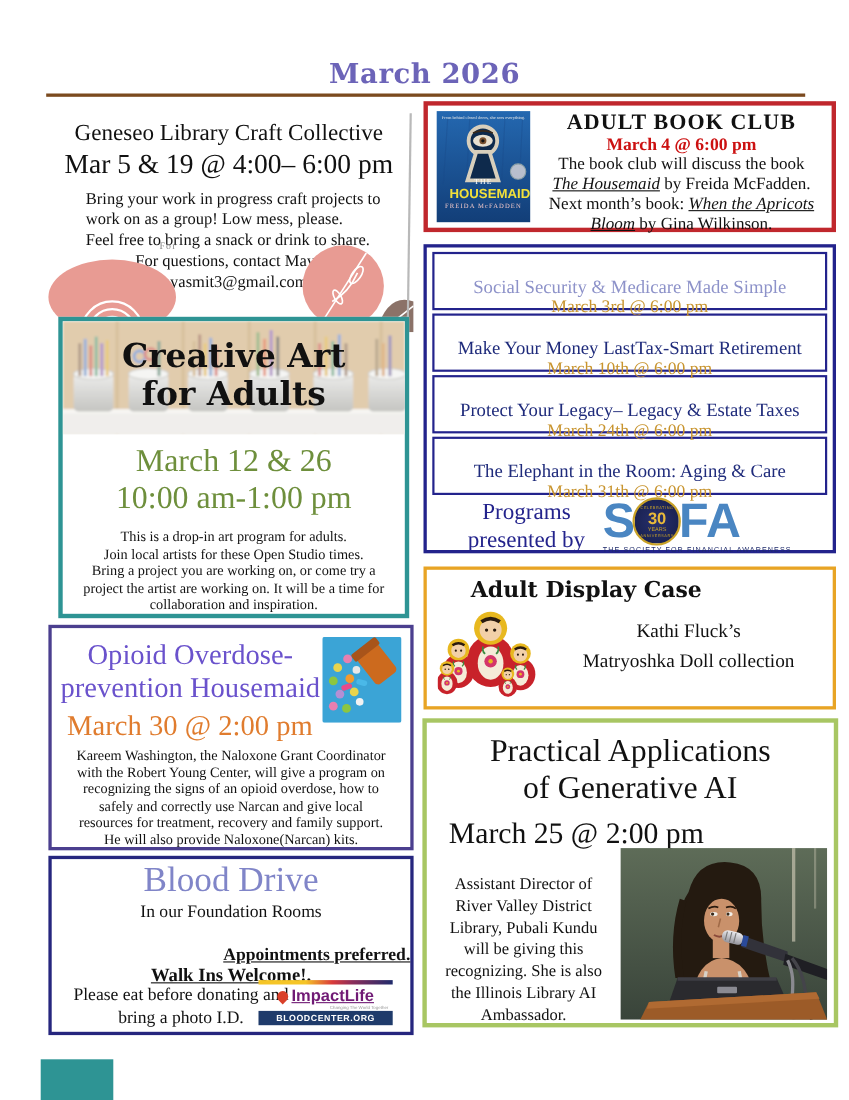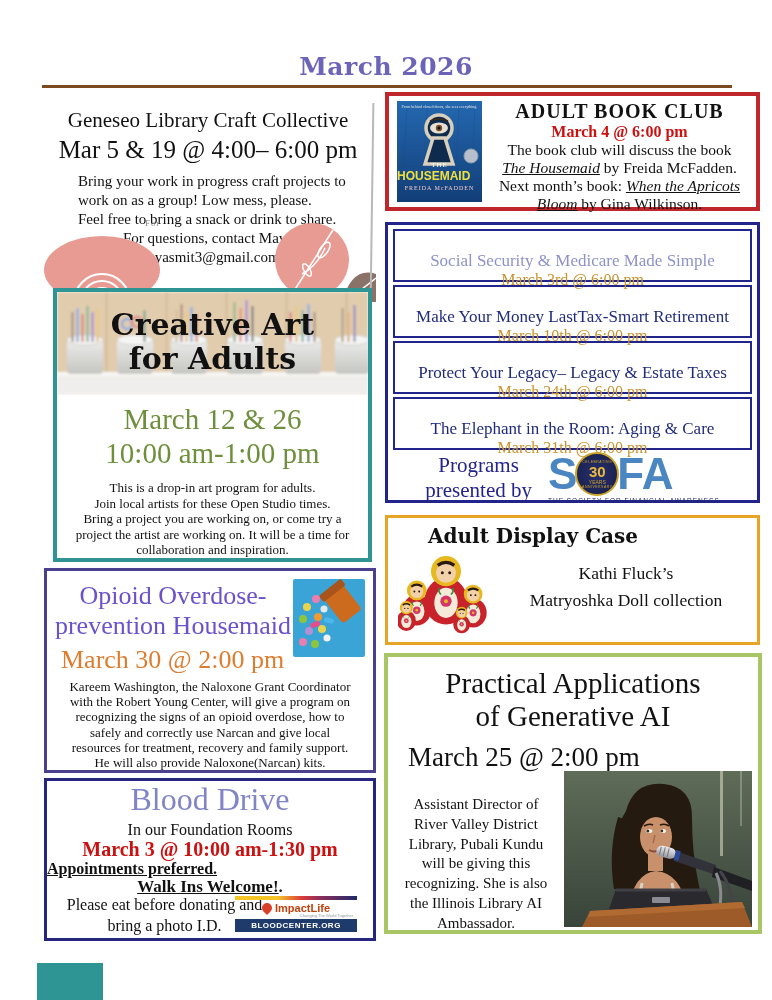--- a/index.html
+++ b/index.html
@@ -35,39 +35,39 @@
   .opioid-title{position:absolute;left:0;top:10px;width:252px;text-align:center;font-size:26px;line-height:1.15;color:#6A52CC;}
   .opioid-pills{position:absolute;right:8px;top:8px;}
   .opioid-date{position:absolute;left:14px;top:74px;font-size:26px;color:#E07C2E;}
   .opioid-body{position:absolute;left:0;top:108px;width:326px;text-align:center;font-size:13px;line-height:1.17;}
 
   
   .blood{position:absolute;left:44px;top:778px;width:332px;height:163px;border:3px solid #26267E;background:#fff;box-sizing:border-box;}
   .blood-title{position:absolute;top:0px;left:0;width:100%;text-align:center;font-size:32px;color:#8085C8;}
   .blood-loc{position:absolute;top:40px;left:0;width:100%;text-align:center;font-size:16px;}
   .blood-date{position:absolute;top:57px;left:0;width:100%;text-align:center;font-size:20px;font-weight:bold;color:#CC1111;}
-  .blood-appt{position:absolute;top:79px;left:0;width:100%;text-align:left;font-size:16px;font-weight:bold;}
+  .blood-appt{position:absolute;top:79px;left:0;width:100%;text-align:right;font-size:16px;font-weight:bold;}
   .blood-walk{position:absolute;top:96px;left:0;width:100%;text-align:center;font-size:17px;font-weight:bold;}
   .blood-note{position:absolute;top:114px;left:10px;width:215px;text-align:center;font-size:16px;line-height:1.3;}
   .ul{text-decoration:underline;}
   .impactlife{position:absolute;right:16px;bottom:6px;width:122px;}
   .il-stripe{height:4px;background:linear-gradient(90deg,#F5C527 0%,#F5C527 35%,#D93A3A 55%,#8B2D5B 70%,#1F2B6B 100%);}
   .il-row{display:flex;align-items:center;justify-content:center;gap:3px;padding:2px 0 1px 0;}
   .il-drop{width:10px;height:10px;background:#D9402A;border-radius:0 50% 50% 50%;transform:rotate(-135deg);}
-  .il-name{font-family:"Liberation Sans", sans-serif;font-weight:bold;font-size:11px;color:#c2410c;}
+  .il-name{font-family:"Liberation Sans", sans-serif;font-weight:bold;font-size:15px;color:#701a75;text-decoration:underline;}
   .il-tag{font-family:"Liberation Sans", sans-serif;font-size:4px;color:#999;text-align:right;margin:-2px 4px 1px 0;}
   .il-bar{background:#1F3B6B;color:#fff;font-family:"Liberation Sans", sans-serif;font-weight:bold;
           font-size:8px;text-align:center;letter-spacing:.5px;padding:2px 0;}
 
   
   .bookclub{position:absolute;left:385px;top:92px;width:375px;height:119px;border:4px solid #C0272D;background:#fff;box-sizing:border-box;}
   .cover{position:absolute;left:8px;top:5px;width:85px;height:101px;background:linear-gradient(#2468B0,#123E78);overflow:hidden;}
   .cover-tagline{position:absolute;top:3px;left:0;width:100%;text-align:center;font-size:4px;color:#e8e8e8;}
   .cover-the{position:absolute;top:60px;left:0;width:100%;text-align:center;font-size:7px;color:#fff;letter-spacing:1px;}
-  .cover-title{position:absolute;top:68px;left:0;width:100%;text-align:left;font-family:"Liberation Sans", sans-serif;
+  .cover-title{position:absolute;top:68px;left:0;width:100%;text-align:right;font-family:"Liberation Sans", sans-serif;
                font-weight:bold;font-size:12px;color:#F2E03A;}
   .cover-author{position:absolute;top:84px;left:0;width:100%;text-align:center;font-size:6px;color:#F2C9C9;letter-spacing:1px;}
   .bc-text{position:absolute;left:100px;right:6px;top:4px;text-align:center;}
   .bc-heading{font-size:20px;font-weight:bold;letter-spacing:1px;}
   .bc-date{font-size:16px;font-weight:bold;color:#CC1111;}
   .bc-line{font-size:15.5px;line-height:1.16;}
   .booktitle{font-style:italic;text-decoration:underline;}
 
   
   .sofa{position:absolute;left:385px;top:222px;width:375px;height:281px;border:3px solid #23238C;background:#fff;box-sizing:border-box;padding:4px 5px;}
@@ -272,21 +272,20 @@
       <div>recognizing the signs of an opioid overdose, how to</div>
       <div>safely and correctly use Narcan and give local</div>
       <div>resources for treatment, recovery and family support.</div>
       <div>He will also provide Naloxone(Narcan) kits.</div>
     </div>
   </section>
 
   <section class="blood">
     <div class="blood-title">Blood Drive</div>
     <div class="blood-loc">In our Foundation Rooms</div>
-    <div class="blood-date">March 3 @ 10:00 am-1:30 pm</div>
     <div class="blood-appt"><span class="ul">Appointments preferred.</span></div>
     <div class="blood-walk"><span class="ul">Walk Ins Welcome!</span><span>.</span></div>
     <div class="blood-note">
       <div>Please eat before donating and</div>
       <div>bring a photo I.D.</div>
     </div>
     <div class="impactlife">
       <div class="il-stripe"></div>
       <div class="il-row">
         <span class="il-drop"></span>

